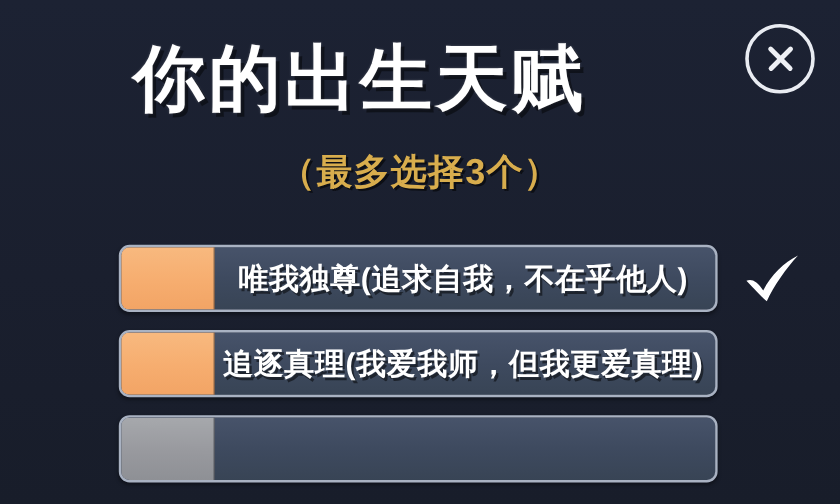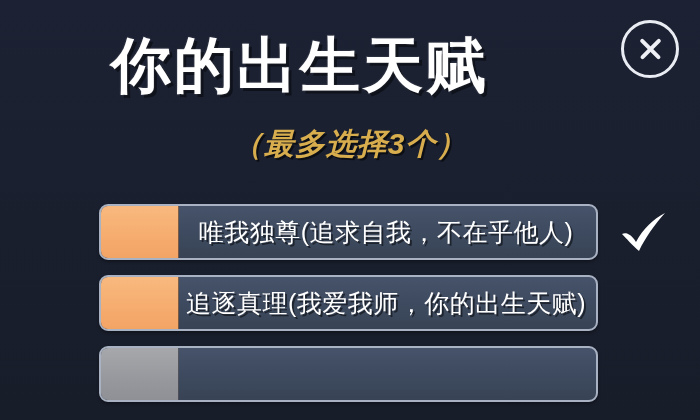--- a/index.html
+++ b/index.html
@@ -73,21 +73,20 @@
     top: 124px;
     width: 700px;
     text-align: center;
     font-size: 30px;
     line-height: 40px;
     font-weight: bold;
     color: #d8ad4d;
     letter-spacing: 1px;
     text-shadow: 2px 2px 0 rgba(0,0,0,0.55);
     white-space: nowrap;
-    font-style: italic;
   }
 
   
   .options {
     position: absolute;
     left: 99px;
     top: 204px;
     width: 499px;
   }
   .option-row {
@@ -120,21 +119,21 @@
   .option-label {
     position: absolute;
     left: 79px;
     right: 0;
     top: 0;
     height: 100%;
     display: flex;
     align-items: center;
     justify-content: center;
     font-size: 25px;
-    font-weight: normal;
+    font-weight: bold;
     color: #ffffff;
     letter-spacing: 0.5px;
     text-shadow: 2px 2px 0 rgba(0,0,0,0.5);
     white-space: nowrap;
     padding-right: 4px;
     box-sizing: border-box;
   }
 
   
   .checkmark {
@@ -161,21 +160,21 @@
 
   <div class="options">
 
     <div class="option-row">
       <div class="option-badge badge-orange"></div>
       <div class="option-label">唯我独尊(追求自我，不在乎他人)</div>
     </div>
 
     <div class="option-row">
       <div class="option-badge badge-orange"></div>
-      <div class="option-label">追逐真理(我爱我师，你的出生天赋)</div>
+      <div class="option-label">追逐真理(我爱我师，但我更爱真理)</div>
     </div>
 
     <div class="option-row">
       <div class="option-badge badge-gray"></div>
     </div>
 
   </div>
 
   <div class="checkmark">
     <svg width="56" height="56" viewBox="0 0 56 56" aria-hidden="true">

